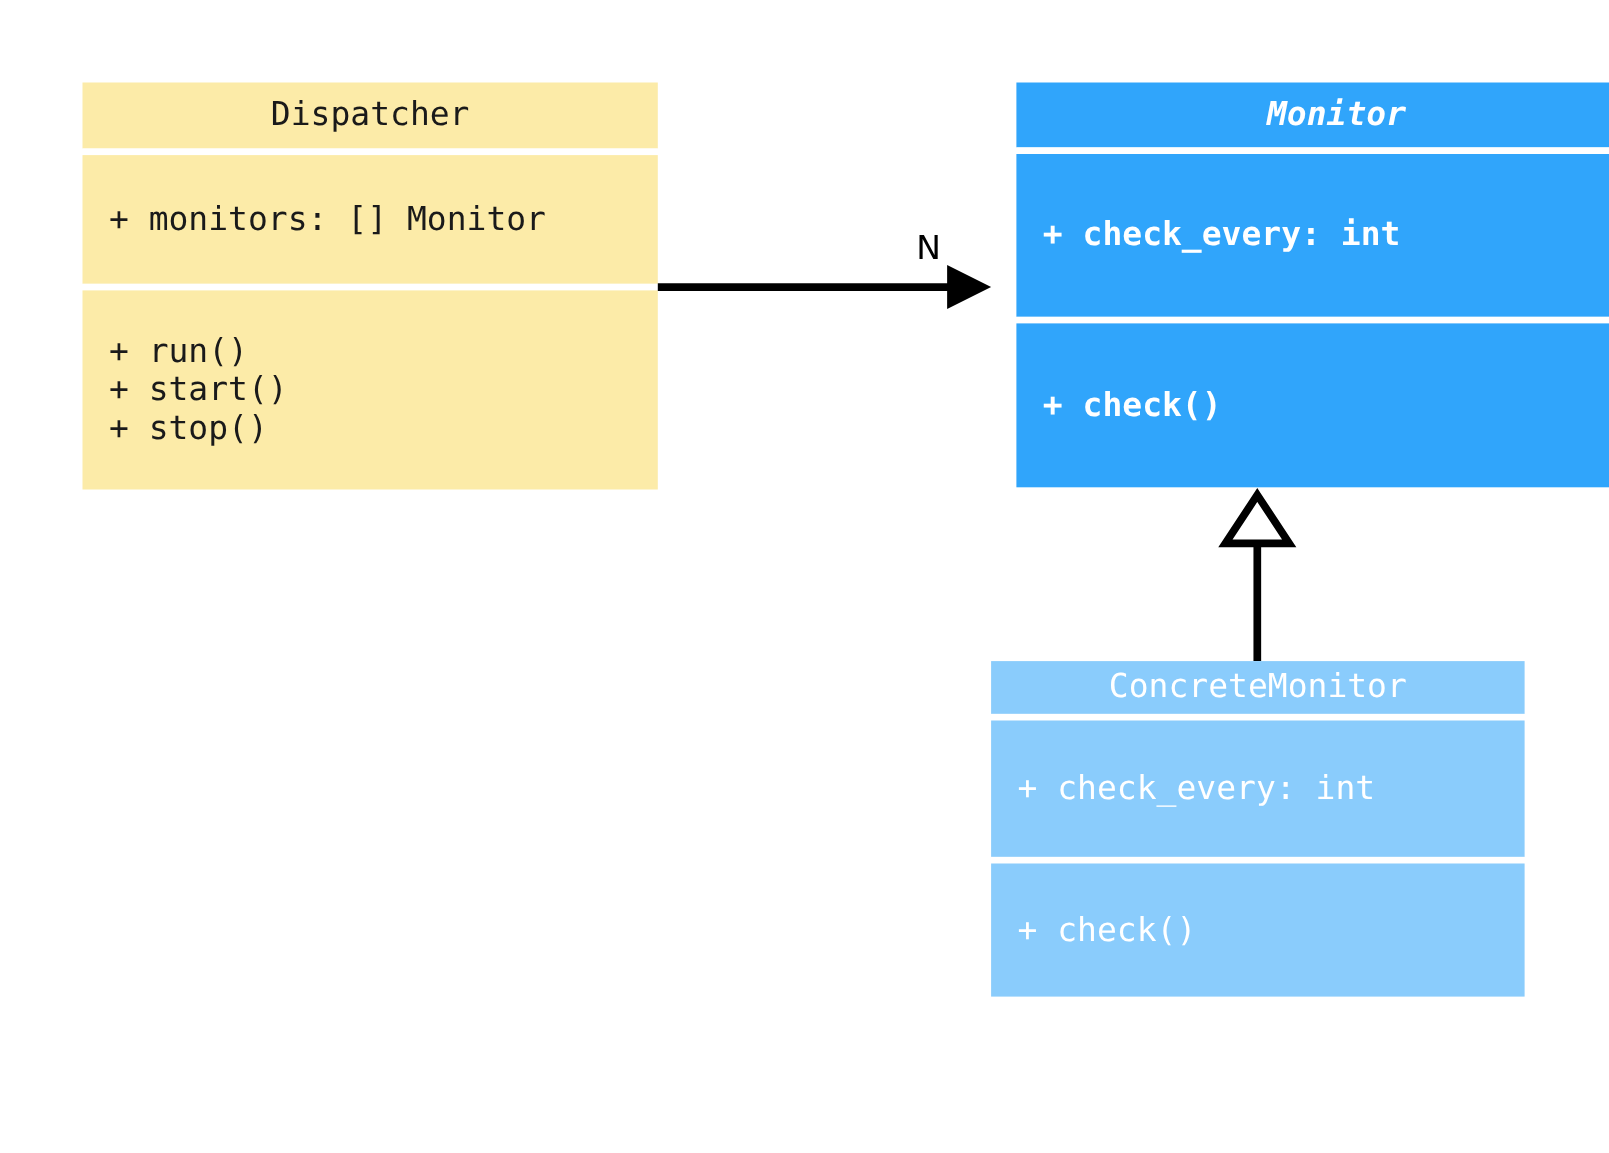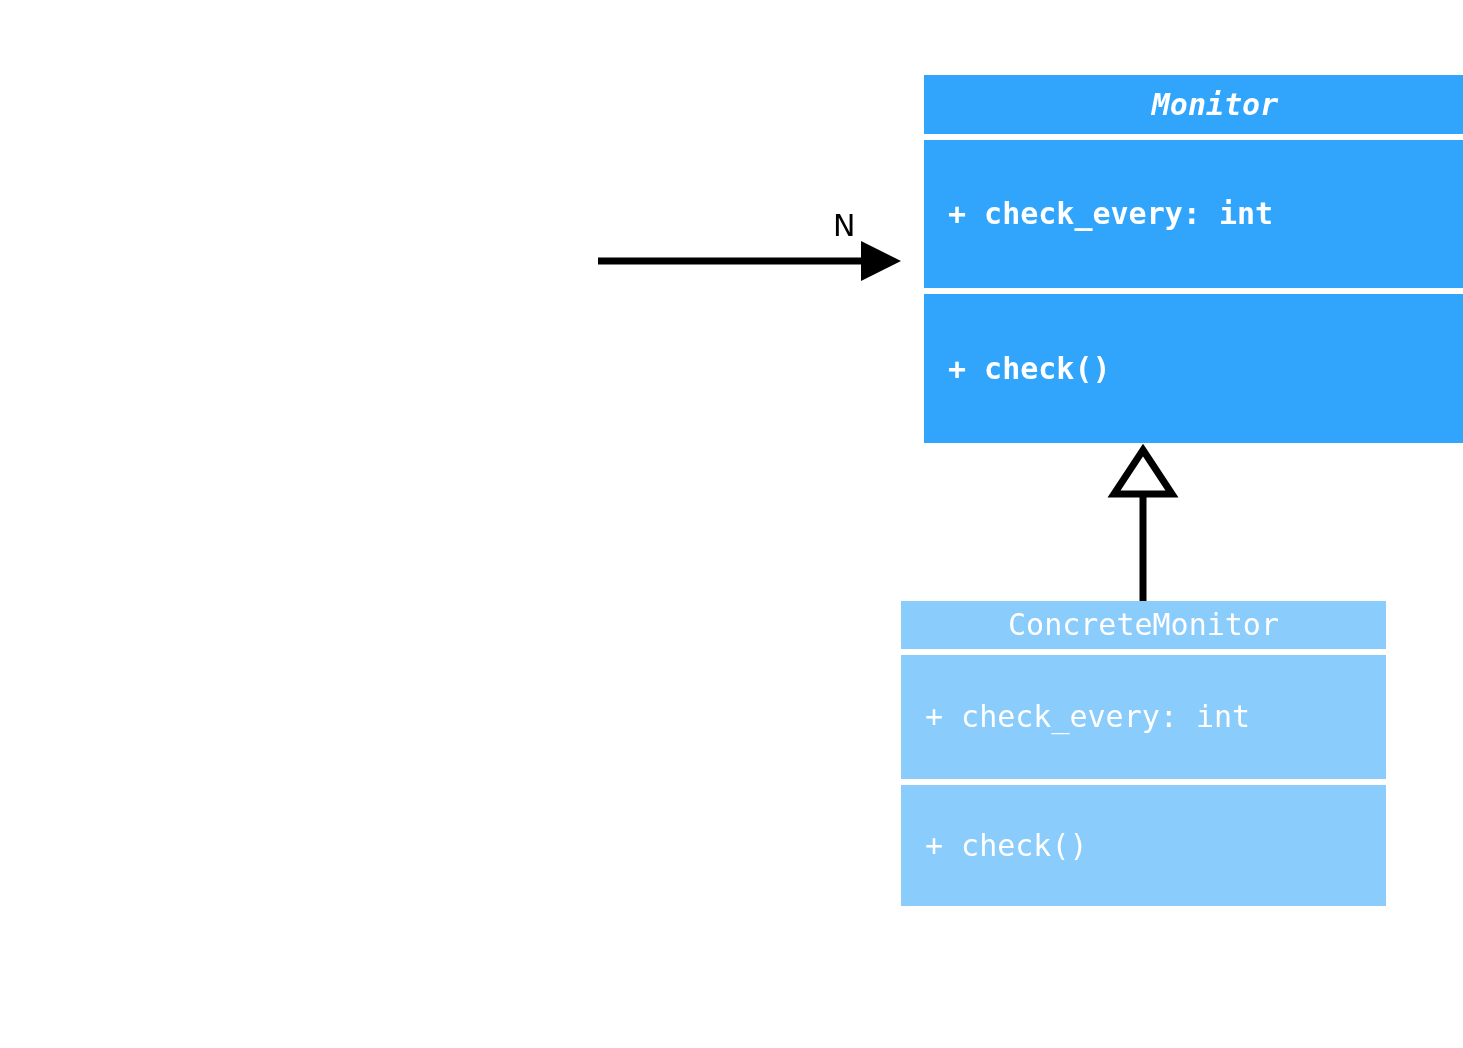--- a/index.html
+++ b/index.html
@@ -70,20 +70,35 @@
     color: #000000;
     line-height: 1;
     white-space: pre;
   }
 </style>
 </head>
 <body>
 
 <div id="canvas">
 
+  <div class="uml-class" id="cls-dispatcher" style="left:75px; top:75px; width:523px; height:370px; --fill:#FCEBA8; --ink:#1A1A1A;">
+    <div class="uml-compartment title" style="height:60px;">
+      <span class="title-text">Dispatcher</span>
+    </div>
+    <div class="gap"></div>
+    <div class="uml-compartment body" style="height:117px;">
+      <span class="member-line">+ monitors: [] Monitor</span>
+    </div>
+    <div class="gap"></div>
+    <div class="uml-compartment body" style="height:181px;">
+      <span class="member-line">+ run()</span>
+      <span class="member-line">+ start()</span>
+      <span class="member-line">+ stop()</span>
+    </div>
+  </div>
 
   <div class="uml-class" id="cls-monitor" style="left:924px; top:75px; width:582px; height:368px;font-weight:bold; --fill:#30A5FB; --ink:#FFFFFF;">
     <div class="uml-compartment title" style="height:59px;">
       <span class="title-text abstract">Monitor</span>
     </div>
     <div class="gap"></div>
     <div class="uml-compartment body" style="height:148px;">
       <span class="member-line">+ check_every: int</span>
     </div>
     <div class="gap"></div>

